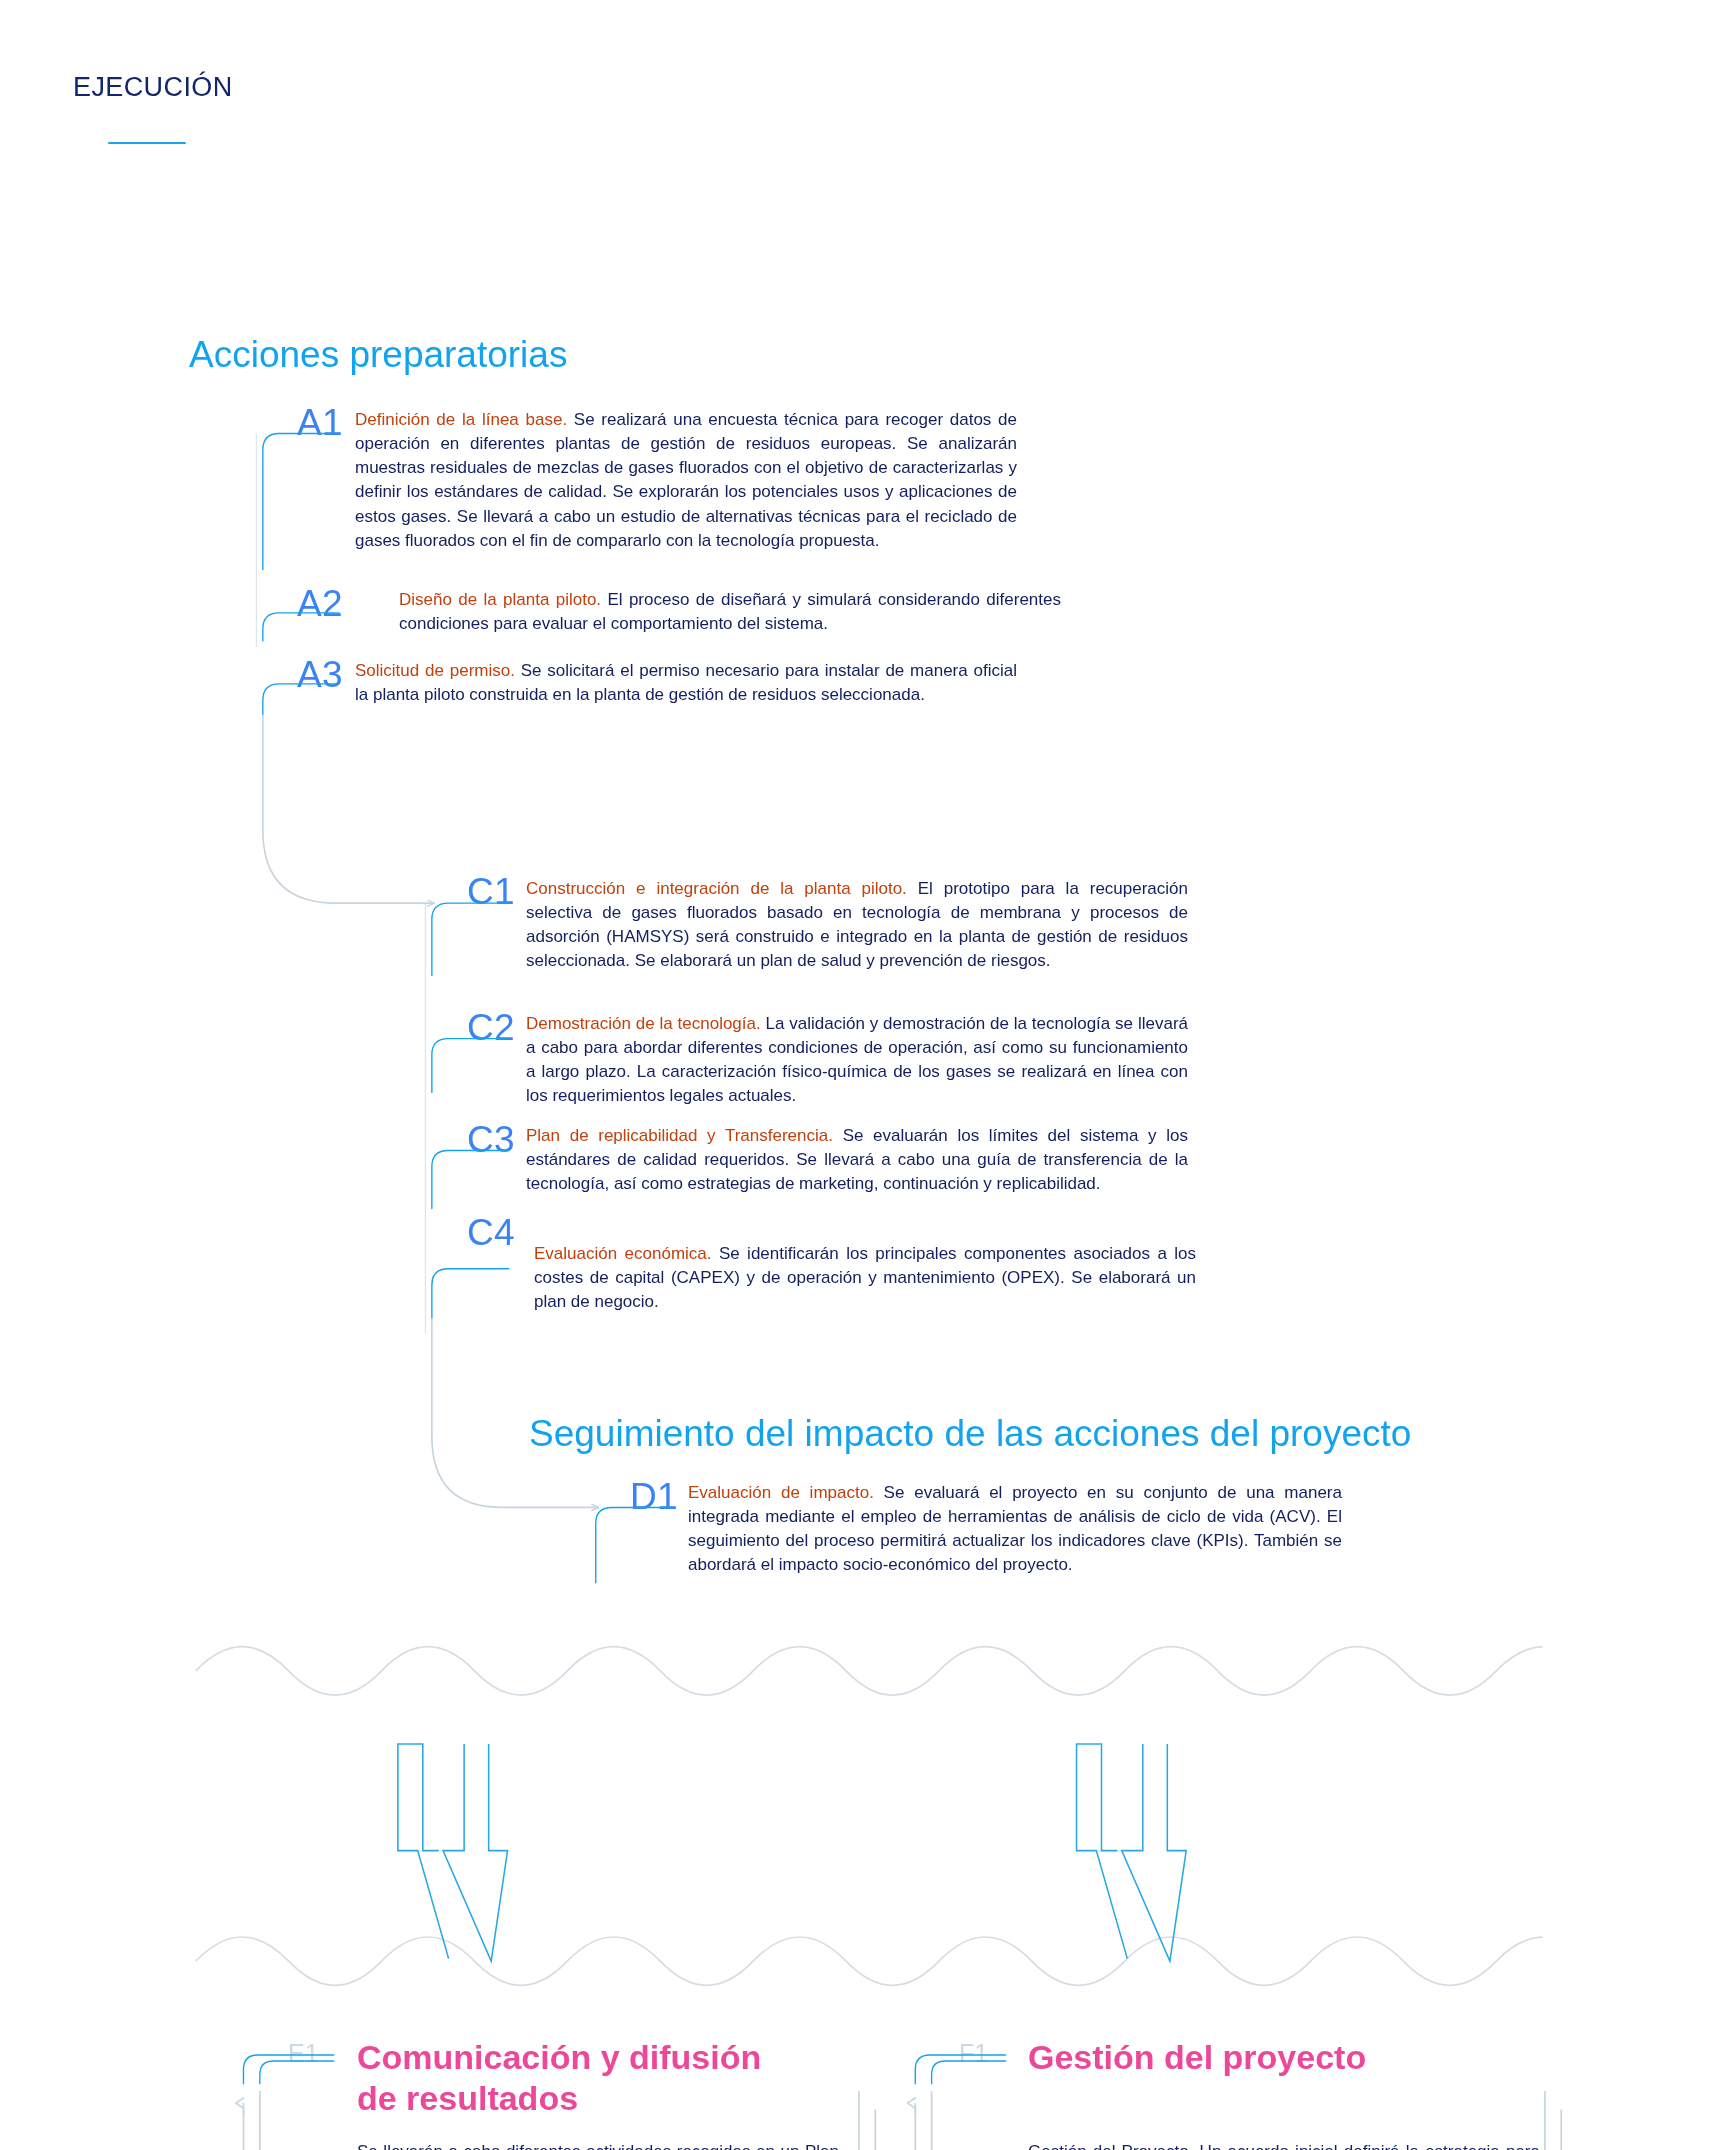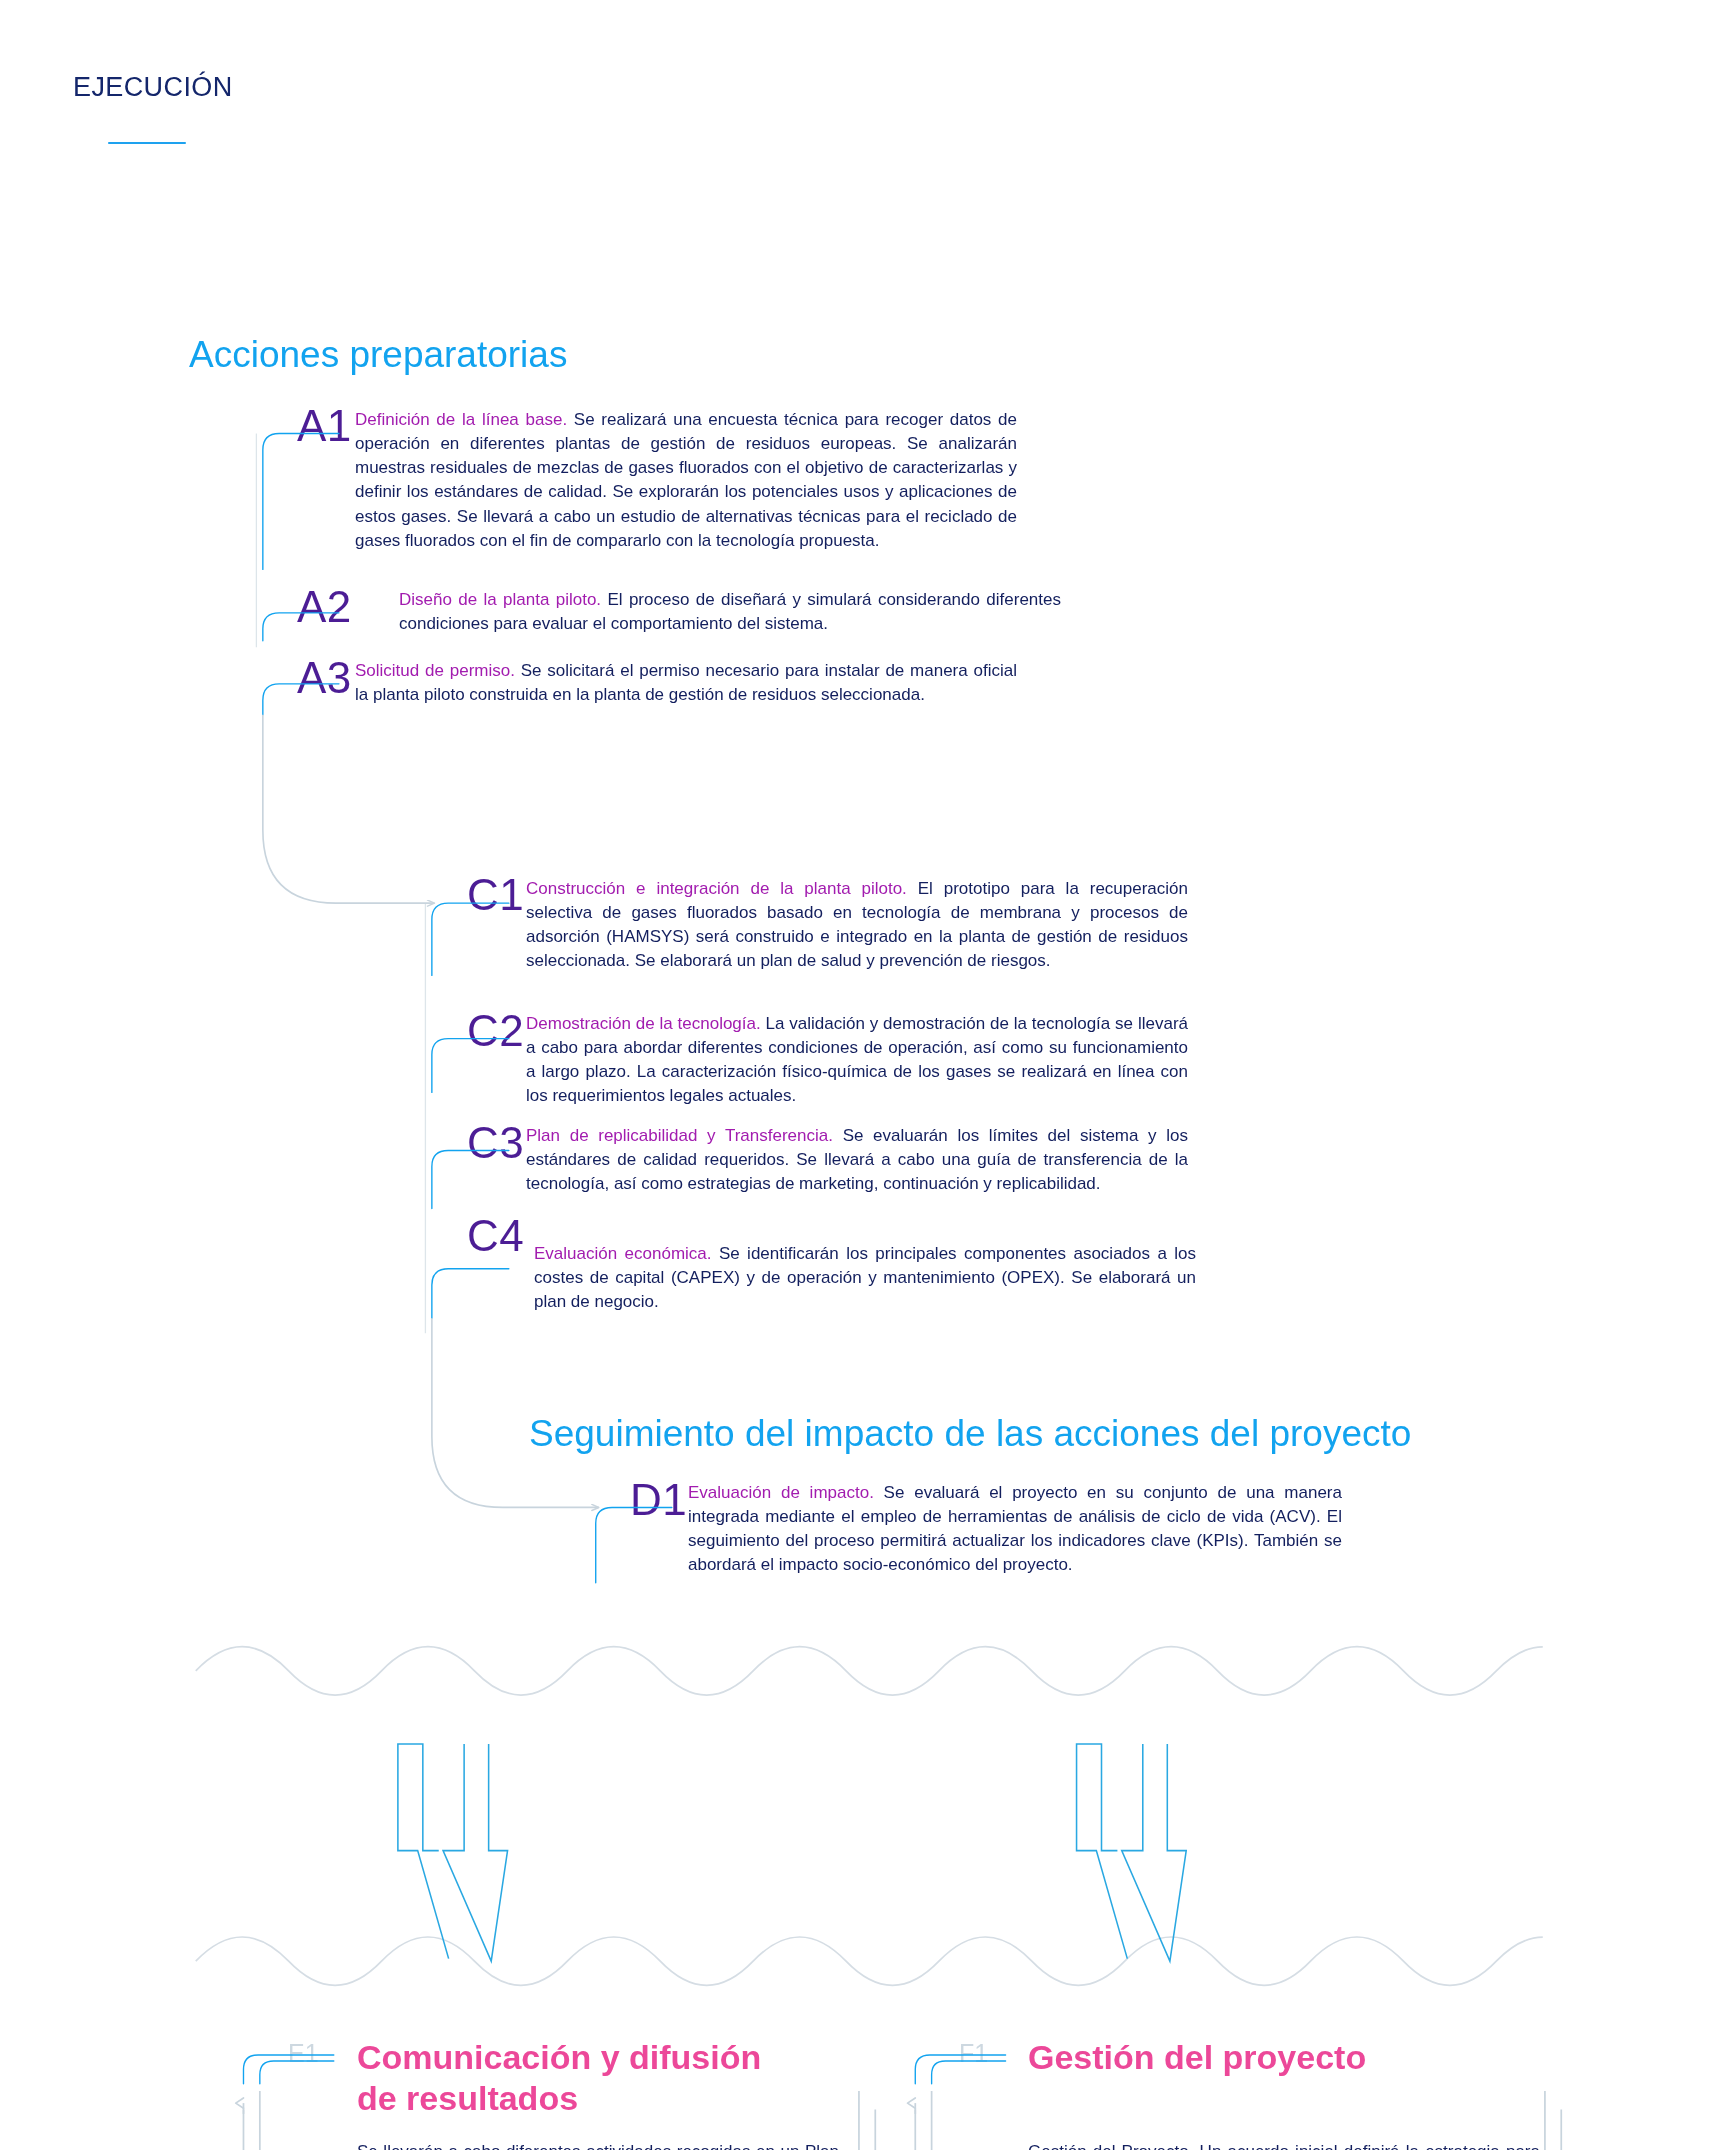--- a/index.html
+++ b/index.html
@@ -26,35 +26,35 @@
   .section-title {
     position: absolute;
     color: #12a3ef;
     font-weight: 400;
     font-size: 37px;
     line-height: 1.05;
     white-space: nowrap;
   }
   .item-code {
     position: absolute;
-    color: #4c1d95;
-    font-size: 44px;
+    color: #3b82f6;
+    font-size: 37px;
     font-weight: 400;
     line-height: 1;
     letter-spacing: 0.4px;
   }
   .item-body {
     position: absolute;
     color: #131f5e;
     font-size: 17px;
     line-height: 1.42;
     text-align: justify;
     font-weight: 400;
   }
-  .item-body .lead { color: #a21caf; }
+  .item-body .lead { color: #c2410c; }
 
   
   .lines { position: absolute; left: 0; top: 0; width: 1714px; height: 2479px;
            pointer-events: none; }
 
   
   .bottom-code {
     position: absolute; color: #cdd8e0; font-size: 25px; line-height: 1;
   }
   .bottom-title {

